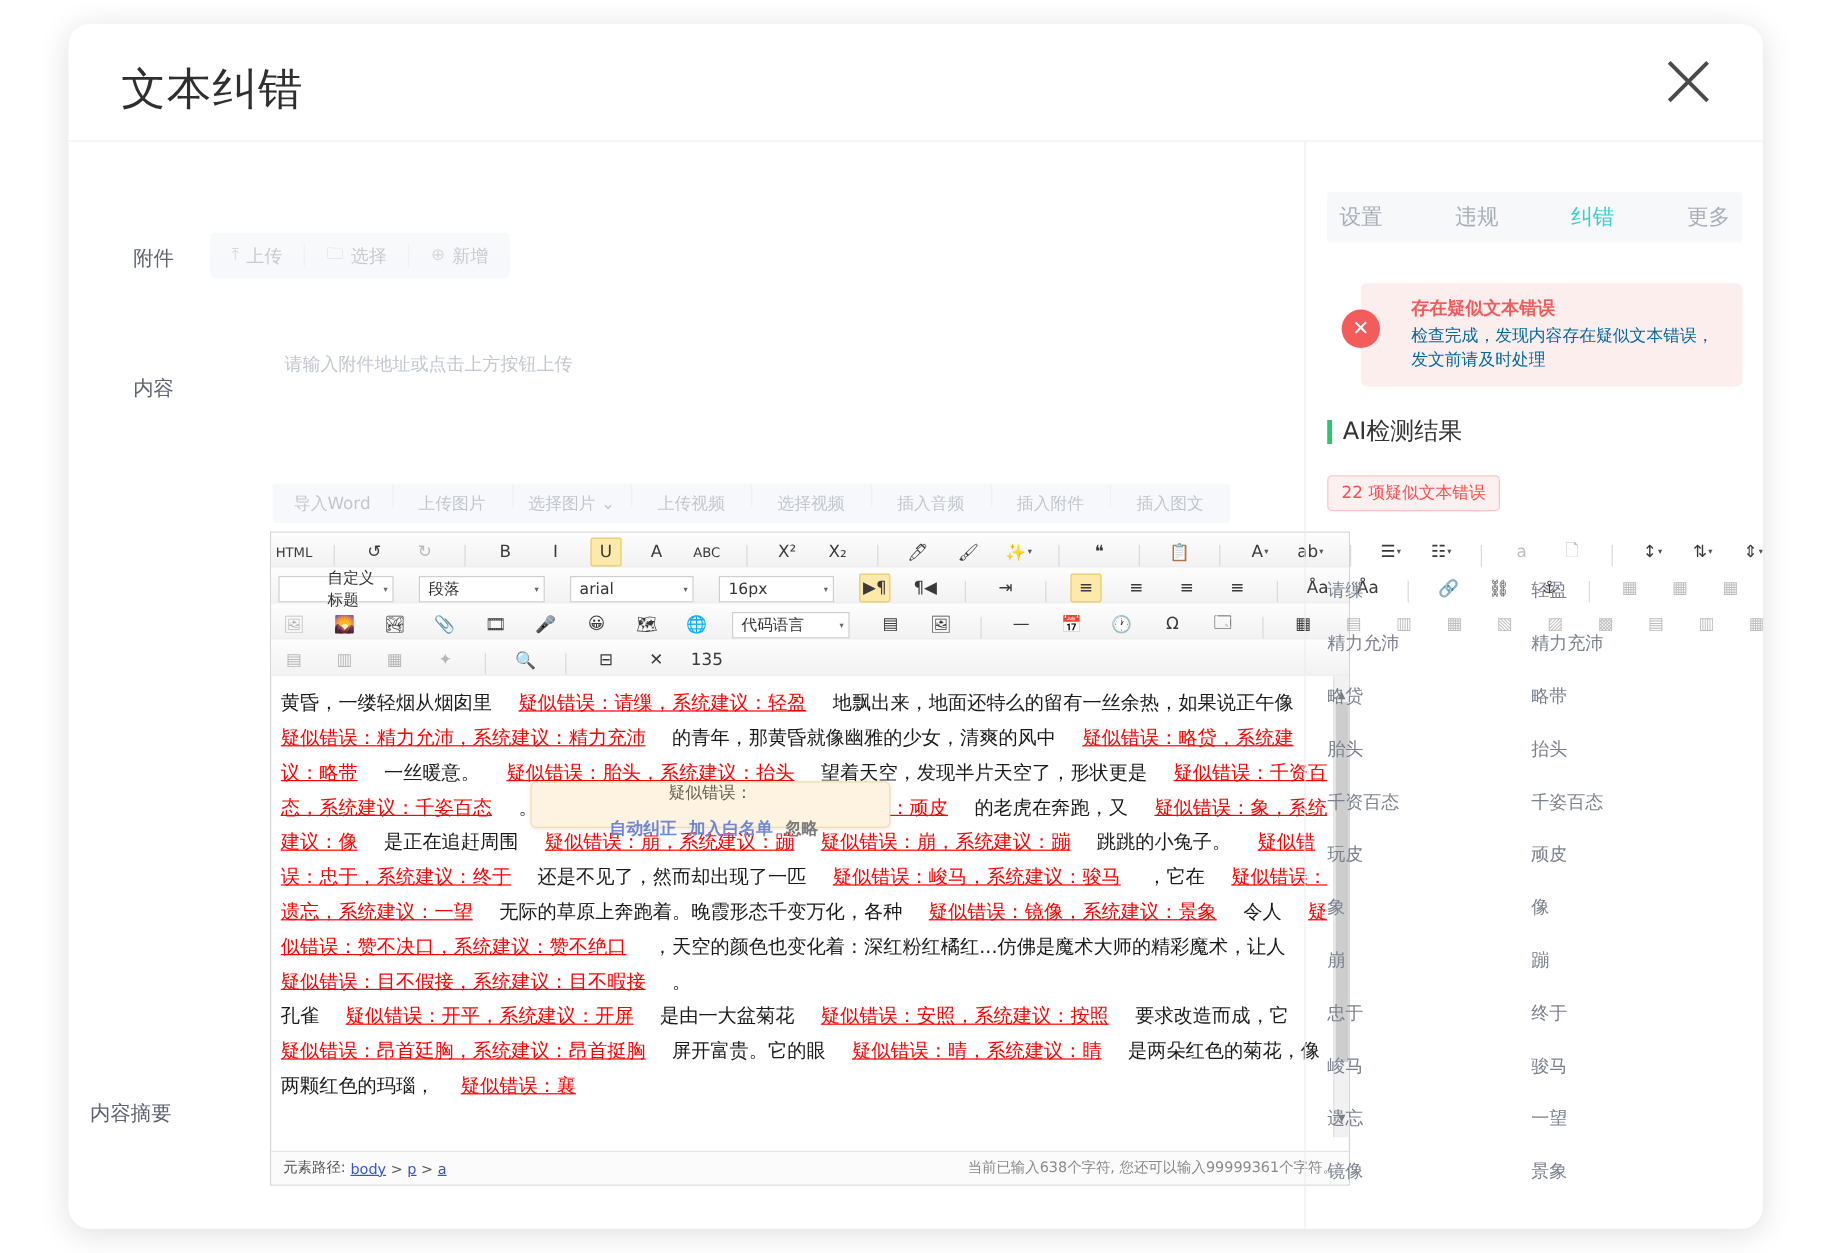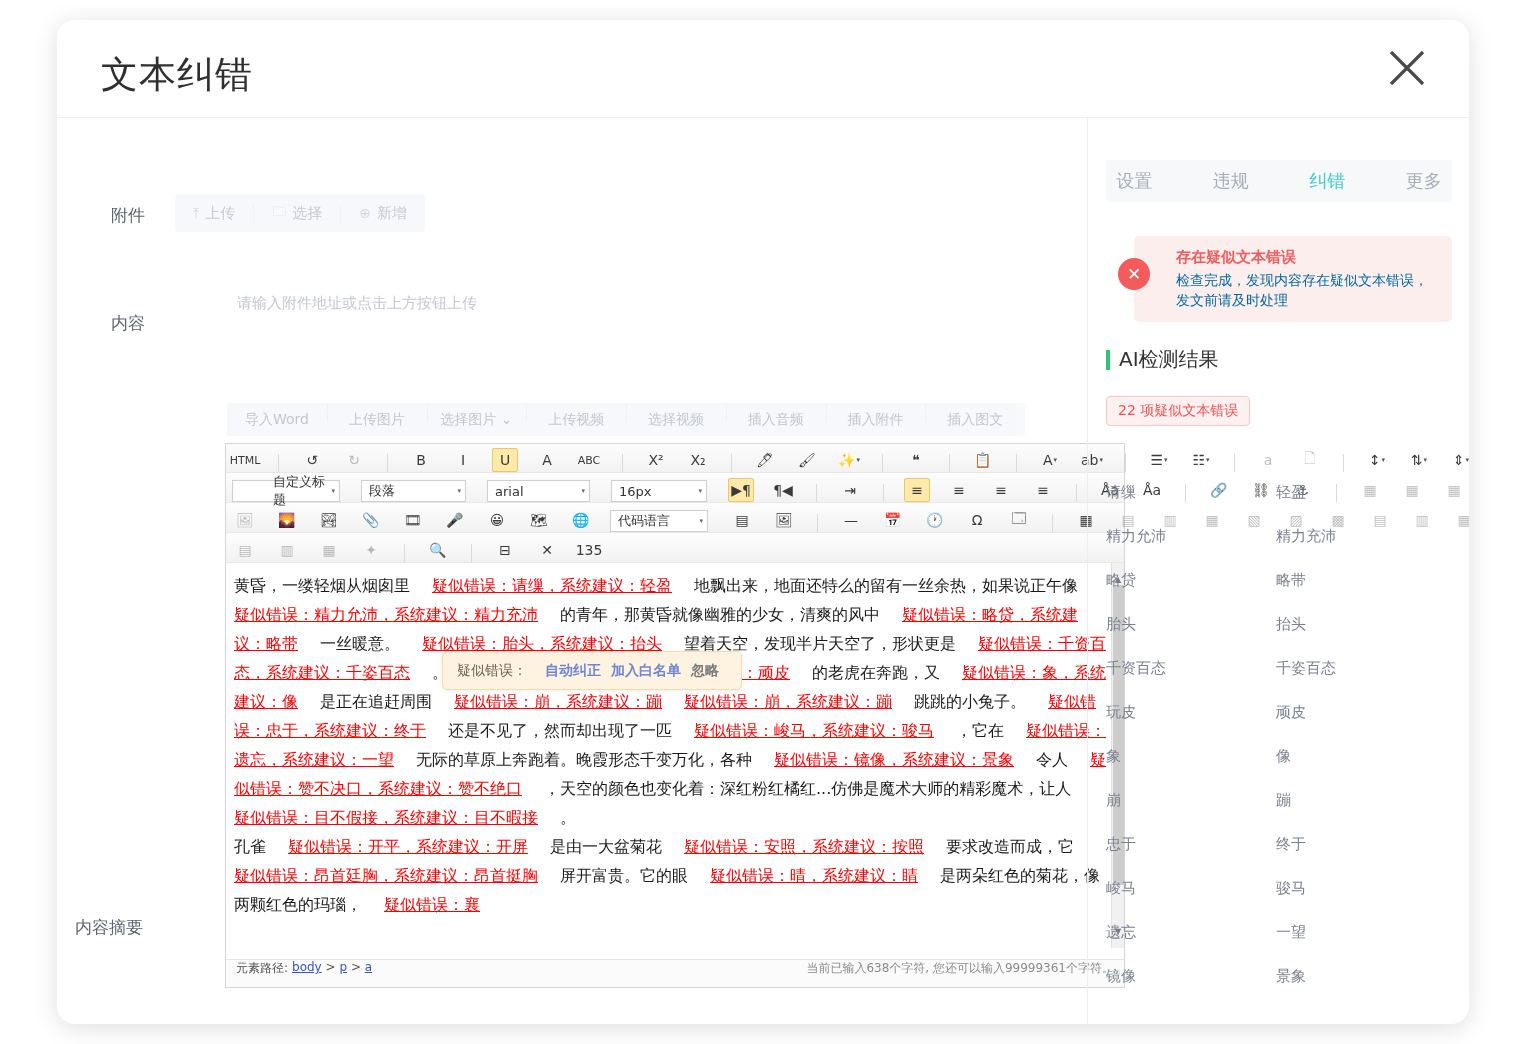--- a/index.html
+++ b/index.html
@@ -202,21 +202,21 @@
     color: #777;
   }
   .editor-status {
     position: absolute;
     bottom: 0; left: 0;
     width: 100%;
     height: 28px;
     border-top: 1px solid #e4e4e4;
     background: #fbfbfb;
     display: flex;
-    align-items: flex-start;
+    align-items: center;
     padding: 0 10px;
     font-size: 12px;
     color: #555;
   }
   .editor-status a { color: #3355cc; }
   .status-right {
     margin-left: auto;
     color: #8a8a8a;
   }
   
@@ -226,20 +226,21 @@
     width: 300px; height: 39px;
     background: #fdf3e0;
     border: 1px solid #f0dcb0;
     border-radius: 5px;
     display: flex;
     align-items: center;
     padding: 0 14px;
     gap: 12px;
     box-shadow: 0 1px 4px rgba(0,0,0,0.08);
     z-index: 5;
+    flex-direction: column;
   }
   .err-popup .lbl { font-size: 14px; color: #6b6256; white-space: nowrap; }
   .err-popup .acts { display:flex; gap: 10px; margin-left: 6px; font-weight: bold; }
   .err-popup .act { font-size: 14px; color: #6f86d6; cursor: pointer; white-space: nowrap; }
   .err-popup .act.muted { color: #7a7a7a; }
 
   .summary-label {
     position: absolute;
     left: 18px; top: 798px;
     font-size: 17px;
@@ -430,21 +431,21 @@
             <div class="tb-item pale">🗋</div>
             <div class="tb-sep"></div>
             <div class="tb-item">↕<span class="tb-caret">▾</span></div>
             <div class="tb-item">⇅<span class="tb-caret">▾</span></div>
             <div class="tb-item">⇕<span class="tb-caret">▾</span></div>
             <div class="tb-sep"></div>
             <div class="tb-item">🖵</div>
           </div>
 
       <div class="tb-row" id="tb2">
-            <div class="tb-select" style="width: 108px; padding-left: 40px;">
+            <div class="tb-select" style="width: 96px; padding-left: 40px;">
               <span>自定义标题</span>
               <span class="cv">▾</span>
             </div>
             <div class="tb-select" style="width: 105px;">
               <span>段落</span>
               <span class="cv">▾</span>
             </div>
             <div class="tb-select" style="width: 103px;">
               <span>arial</span>
               <span class="cv">▾</span>

